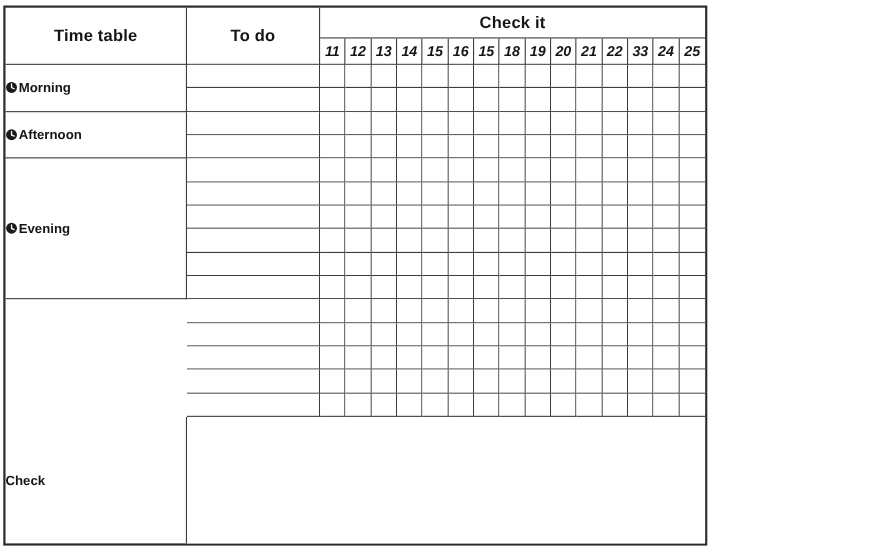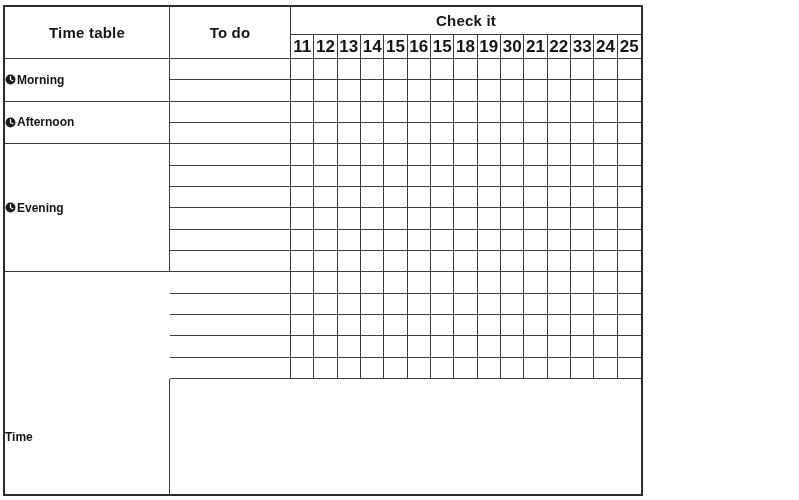--- a/index.html
+++ b/index.html
@@ -19,21 +19,21 @@
     grid-template-columns:165px 121px repeat(15,1fr);
     grid-template-rows:28px 24px repeat(15,1fr) 115px;
     background:var(--bg);
   }
   .cell{border-right:1px solid var(--line);border-bottom:1px solid var(--line);}
   .last-col{border-right:none;}
   .last-row{border-bottom:none;}
   .hdr{display:flex;align-items:center;justify-content:center;
        font-weight:bold;font-size:15px;letter-spacing:0.2px;}
   .num{display:flex;align-items:center;justify-content:center;
-       font-weight:bold;font-size:17px;}
+       font-weight:bold;font-size:13px;font-style:italic;}
   .sect{display:flex;align-items:center;justify-content:flex-start;
         font-weight:bold;font-size:12px;gap:1px;}
   .icon{display:inline-flex;align-items:center;line-height:0;}
   .fill{background:var(--bg);}
 </style>
 </head>
 <body>
 
 <div class="page">
   <div class="grid" id="grid">
@@ -69,35 +69,35 @@
         <svg width="11" height="11" viewBox="0 0 12 12">
             <circle cx="6" cy="6" r="5.4" fill="#1a1a1a"></circle>
             <path d="M6 2.6 V6.2 L8.6 7.3" stroke="#ffffff" stroke-width="1.3" fill="none" stroke-linecap="round"></path>
           </svg>
       </span>
       <span>Evening</span>
     </div>
 
 
     <div class="cell sect last-row" style="grid-column:1;grid-row:18/19;">
-      <span>Time</span>
+      <span>Check</span>
     </div>
 
     <div class="fill last-col last-row" style="grid-column:2/18;grid-row:18;"></div>
 
   <div class="cell num" style="grid-area: 2 / 3;">11</div>
       <div class="cell num" style="grid-area: 2 / 4;">12</div>
       <div class="cell num" style="grid-area: 2 / 5;">13</div>
       <div class="cell num" style="grid-area: 2 / 6;">14</div>
       <div class="cell num" style="grid-area: 2 / 7;">15</div>
       <div class="cell num" style="grid-area: 2 / 8;">16</div>
       <div class="cell num" style="grid-area: 2 / 9;">15</div>
       <div class="cell num" style="grid-area: 2 / 10;">18</div>
       <div class="cell num" style="grid-area: 2 / 11;">19</div>
-      <div class="cell num" style="grid-area: 2 / 12;">30</div>
+      <div class="cell num" style="grid-area: 2 / 12;">20</div>
       <div class="cell num" style="grid-area: 2 / 13;">21</div>
       <div class="cell num" style="grid-area: 2 / 14;">22</div>
       <div class="cell num" style="grid-area: 2 / 15;">33</div>
       <div class="cell num" style="grid-area: 2 / 16;">24</div>
       <div class="cell num last-col" style="grid-area: 2 / 17;">25</div>
       <div class="cell fill" style="grid-area: 3 / 2;"></div>
       <div class="cell fill" style="grid-area: 3 / 3;"></div>
       <div class="cell fill" style="grid-area: 3 / 4;"></div>
       <div class="cell fill" style="grid-area: 3 / 5;"></div>
       <div class="cell fill" style="grid-area: 3 / 6;"></div>

